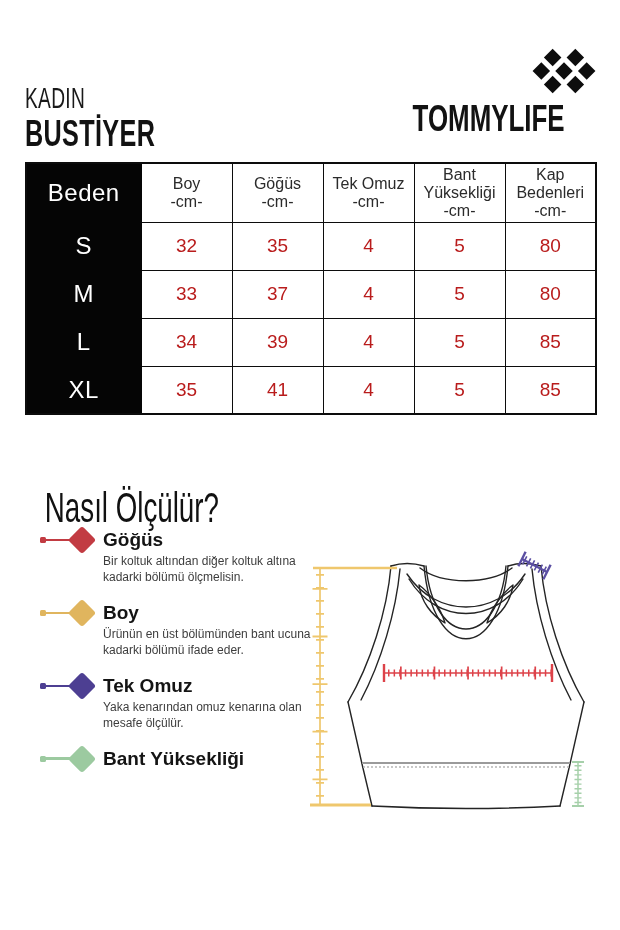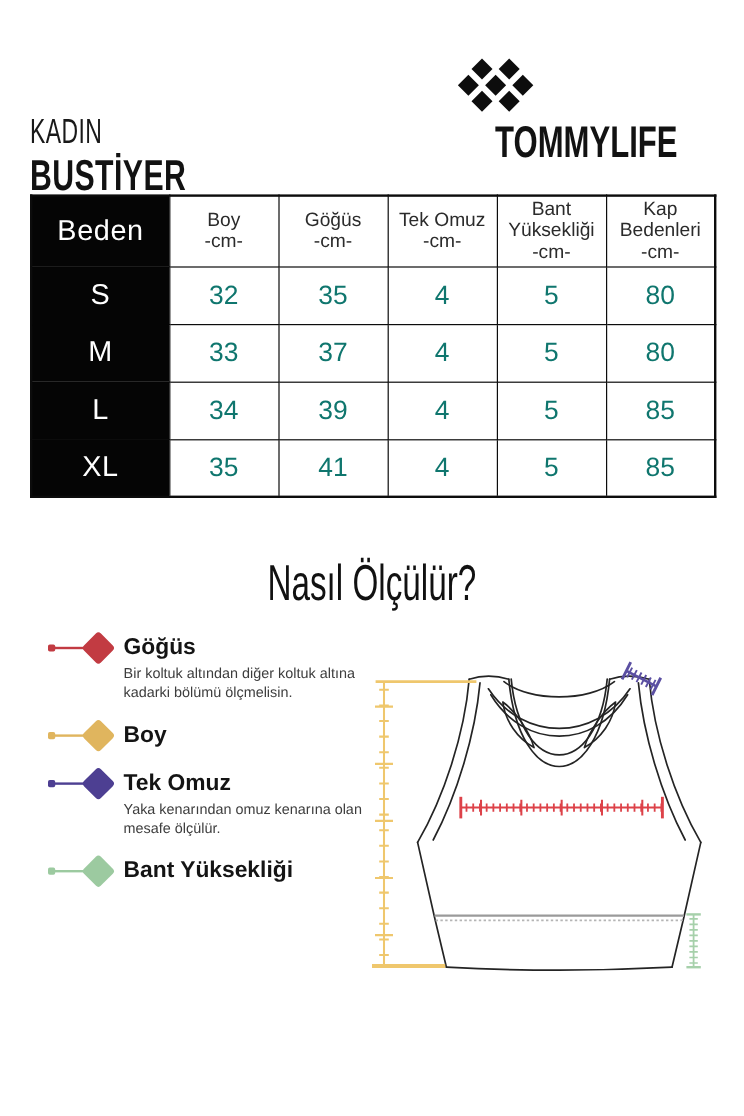--- a/index.html
+++ b/index.html
@@ -6,34 +6,34 @@
   html,body { background:#fff; }
   .page {
     position:relative;
     width:620px; height:930px;
     background:#ffffff;
     font-family:"Liberation Sans", sans-serif;
     color:#1a1a1a;
     overflow:hidden;
   }
   
-  .brand-left { position:absolute; left:25px; top:96px; }
+  .brand-left { position:absolute; left:25px; top:84px; }
   .brand-category {
     display:block; font-size:29px; font-weight:400; color:#191919;
     transform:scaleX(0.66); transform-origin:left center; line-height:1.0;
     letter-spacing:0.5px; font-family:"Liberation Sans", sans-serif;
   }
   .brand-product {
     display:block; font-size:36px; font-weight:800; color:#121212;
     transform:scaleX(0.70); transform-origin:left center; line-height:1.15;
     letter-spacing:0.5px;
   }
   .brand-right {
     position:absolute; right:23px; top:47px;
-    display:flex; flex-direction:column; align-items:flex-start;
+    display:flex; flex-direction:column; align-items:flex-end;
   }
   .brand-logo { width:66px; height:48px; }
   .brand-name {
     display:block; font-size:37px; font-weight:800; color:#121212;
     transform:scaleX(0.70); transform-origin:center; line-height:1.0;
     margin-top:5px; white-space:nowrap;
   }
   
   .size-table {
     position:absolute; left:25px; top:162px;
@@ -48,24 +48,24 @@
   .size-table col.c-val { width:91px; }
   .size-table tr.hdr { height:58px; }
   .size-table tr.data { height:48px; }
   .corner-cell, .size-cell {
     background:#050505 !important; color:#ffffff; font-weight:400;
     border-color:#050505 !important; font-size:24px; letter-spacing:0.5px;
   }
   .col-h { font-weight:400; color:#2b2b2b; font-size:16px; line-height:1.12; padding:2px 1px; }
   .col-h .th-label { display:block; }
   .col-h .th-unit { display:block; }
-  .size-table td { font-size:22px; color:#0f766e; }
+  .size-table td { font-size:19px; color:#b91c1c; }
   
   .measure-title {
-    position:absolute; left:0; top:462px; width:620px; text-align:center;
+    position:absolute; left:0; top:484px; width:620px; text-align:left;
   }
   .measure-title span {
     display:inline-block; font-size:42px; font-weight:500; color:#111;
     transform:scaleX(0.66); transform-origin:center; letter-spacing:0px;
   }
   .legend { position:absolute; left:40px; top:527px; width:270px; }
   .legend-item { display:flex; margin-bottom:14px; }
   .legend-marker {
     flex:0 0 52px; display:flex; align-items:center; height:26px;
     margin-top:0px; position:relative;
@@ -198,20 +198,21 @@
       </div>
     </div>
 
     <div class="legend-item">
       <div class="legend-marker" style="color: rgb(224, 181, 94);">
         <span class="marker-line"></span>
           <span class="marker-diamond"></span>
       </div>
       <div class="legend-text">
         <div class="legend-name">Boy</div>
+        <div class="legend-desc">Ürünün en üst bölümünden bant ucuna kadarki bölümü ifade eder.</div>
       </div>
     </div>
 
     <div class="legend-item">
       <div class="legend-marker" style="color: rgb(77, 63, 146);">
         <span class="marker-line"></span>
           <span class="marker-diamond"></span>
       </div>
       <div class="legend-text">
         <div class="legend-name">Tek Omuz</div>

